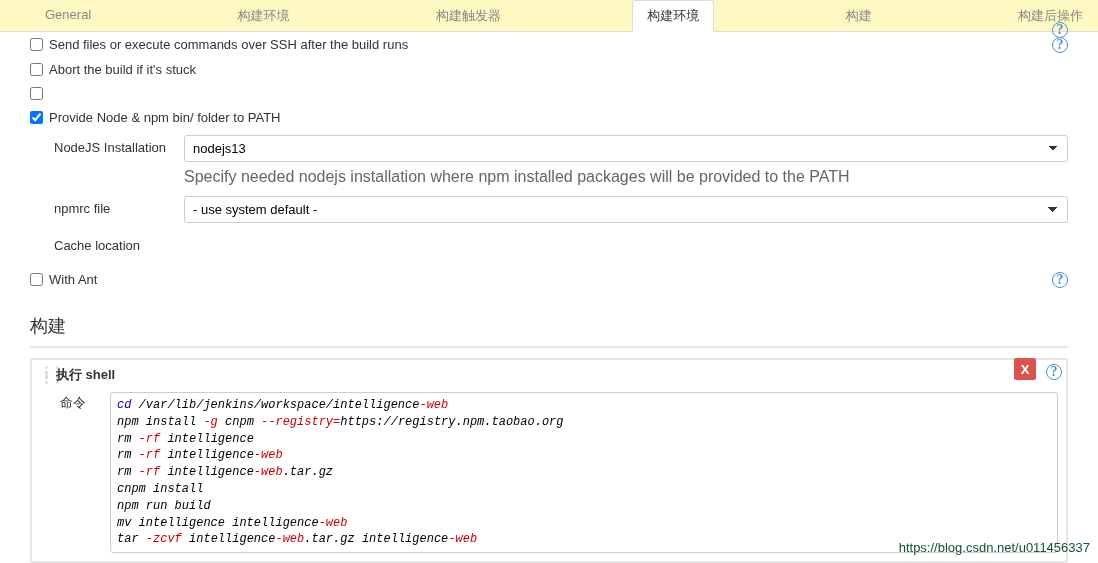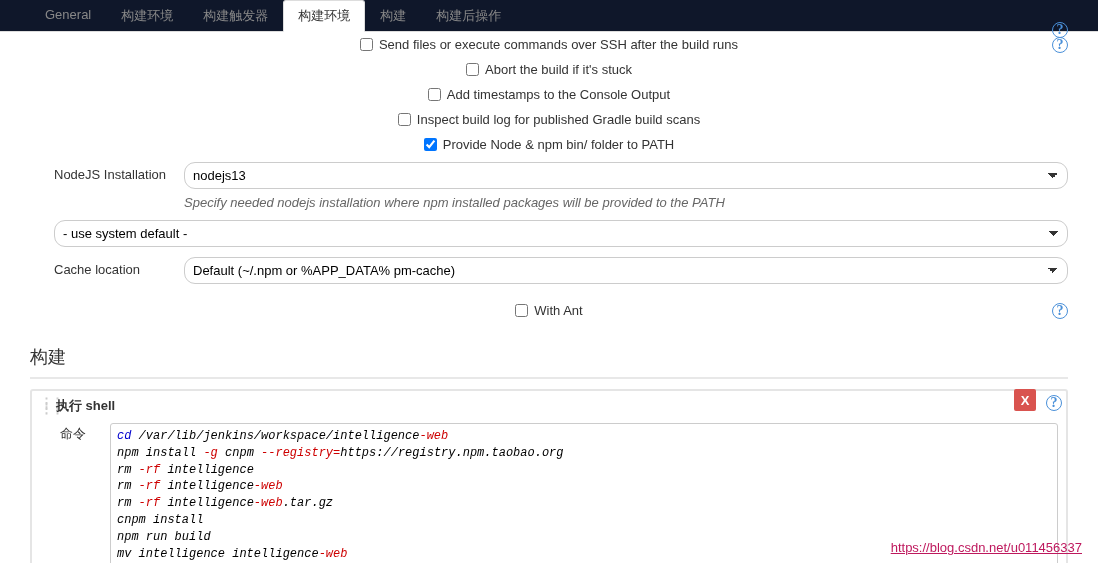--- a/index.html
+++ b/index.html
@@ -7,21 +7,22 @@
       font-family: "Helvetica Neue", Helvetica, Arial, sans-serif;
       font-size: 13px;
       color: #333;
       background: #fff;
       width: 1098px;
     }
     .tabs {
       display: flex;
       border-bottom: 1px solid #ddd;
       padding-left: 30px;
-      background: #0f172a;
+      background: #fef9c3;
+      justify-content: space-between;
     }
     .tab {
       padding: 6px 14px;
       color: #888;
       cursor: pointer;
       font-size: 13px;
       border: 1px solid transparent;
       border-bottom: none;
       margin-bottom: -1px;
     }
@@ -33,21 +34,20 @@
       background: #fff;
     }
     .content {
       padding: 0 30px;
     }
     .checkbox-row {
       display: flex;
       align-items: center;
       padding: 5px 0;
       position: relative;
-      justify-content: center;
     }
     .checkbox-row input[type="checkbox"] {
       margin-right: 6px;
       vertical-align: middle;
     }
     .checkbox-row label {
       color: #333;
       cursor: pointer;
     }
     .help-icon {
@@ -78,34 +78,33 @@
       color: #333;
       flex-shrink: 0;
     }
     .form-control {
       flex: 1;
     }
     .select {
       width: 100%;
       padding: 5px 8px;
       border: 1px solid #ccc;
-      border-radius: 11px;
+      border-radius: 3px;
       background: #fff;
       font-size: 13px;
       appearance: none;
       background-image: linear-gradient(45deg, transparent 50%, #333 50%), linear-gradient(135deg, #333 50%, transparent 50%);
       background-position: calc(100% - 14px) center, calc(100% - 9px) center;
       background-size: 5px 5px, 5px 5px;
       background-repeat: no-repeat;
     }
     .help-text {
       color: #666;
-      font-size: 13px;
+      font-size: 16px;
       margin-top: 6px;
-      font-style: italic;
     }
     .section-header {
       font-size: 18px;
       color: #333;
       padding: 12px 0 8px 0;
       border-bottom: 2px solid #e8e8e8;
       margin: 10px 0;
     }
     .shell-block {
       border: 2px solid #e5e5e5;
@@ -166,26 +165,25 @@
       min-height: 150px;
       line-height: 1.4;
       resize: none;
       overflow: auto;
     }
     .script-line { white-space: pre; font-style: italic; }
     .kw { color: #0000cd; }
     .opt { color: #cd0000; }
     .watermark {
       position: fixed;
-      right: 16px;
+      right: 8px;
       bottom: 8px;
-      color: #be185d;
+      color: #14532d;
       font-size: 13px;
       pointer-events: none;
-      text-decoration: underline;
     }
     .top-help {
       position: absolute;
       right: 30px;
       top: 22px;
     }
   </style>
 </head>
 <body>
 
@@ -207,58 +205,49 @@
     <span class="help-icon">?</span>
   </div>
 
   <div class="checkbox-row">
     <input type="checkbox" style="">
     <label>Abort the build if it's stuck</label>
   </div>
 
   <div class="checkbox-row">
     <input type="checkbox" style="">
-    <label>Add timestamps to the Console Output</label>
-  </div>
-
-  <div class="checkbox-row">
-    <input type="checkbox" style="">
-    <label>Inspect build log for published Gradle build scans</label>
-  </div>
+  </div>
+
 
   <div class="checkbox-row">
     <input type="checkbox" checked="" style="">
     <label>Provide Node &amp; npm bin/ folder to PATH</label>
   </div>
 
   <div class="form-row">
     <div class="form-label">NodeJS Installation</div>
     <div class="form-control">
       <select class="select">
         <option>nodejs13</option>
       </select>
       <div class="help-text">Specify needed nodejs installation where npm installed packages will be provided to the PATH</div>
     </div>
   </div>
 
   <div class="form-row">
+    <div class="form-label">npmrc file</div>
     <div class="form-control">
       <select class="select">
         <option>- use system default -</option>
       </select>
     </div>
   </div>
 
   <div class="form-row">
     <div class="form-label">Cache location</div>
-    <div class="form-control">
-      <select class="select">
-        <option>Default (~/.npm or %APP_DATA% pm-cache)</option>
-      </select>
-    </div>
   </div>
 
   <div style="height:8px"></div>
 
   <div class="checkbox-row" style="border-top:1px solid transparent;">
     <input type="checkbox" style="">
     <label>With Ant</label>
     <span class="help-icon">?</span>
   </div>
 

